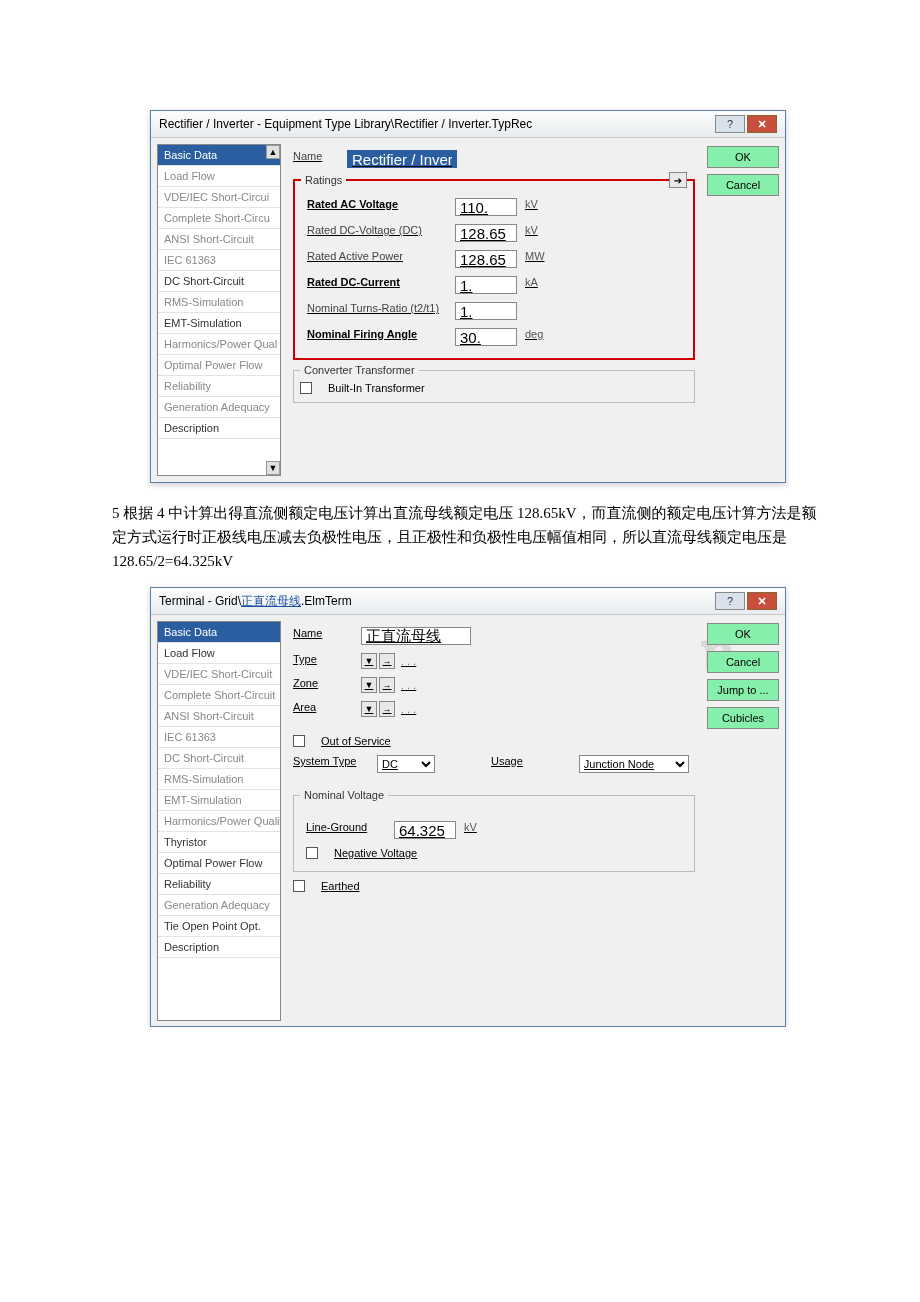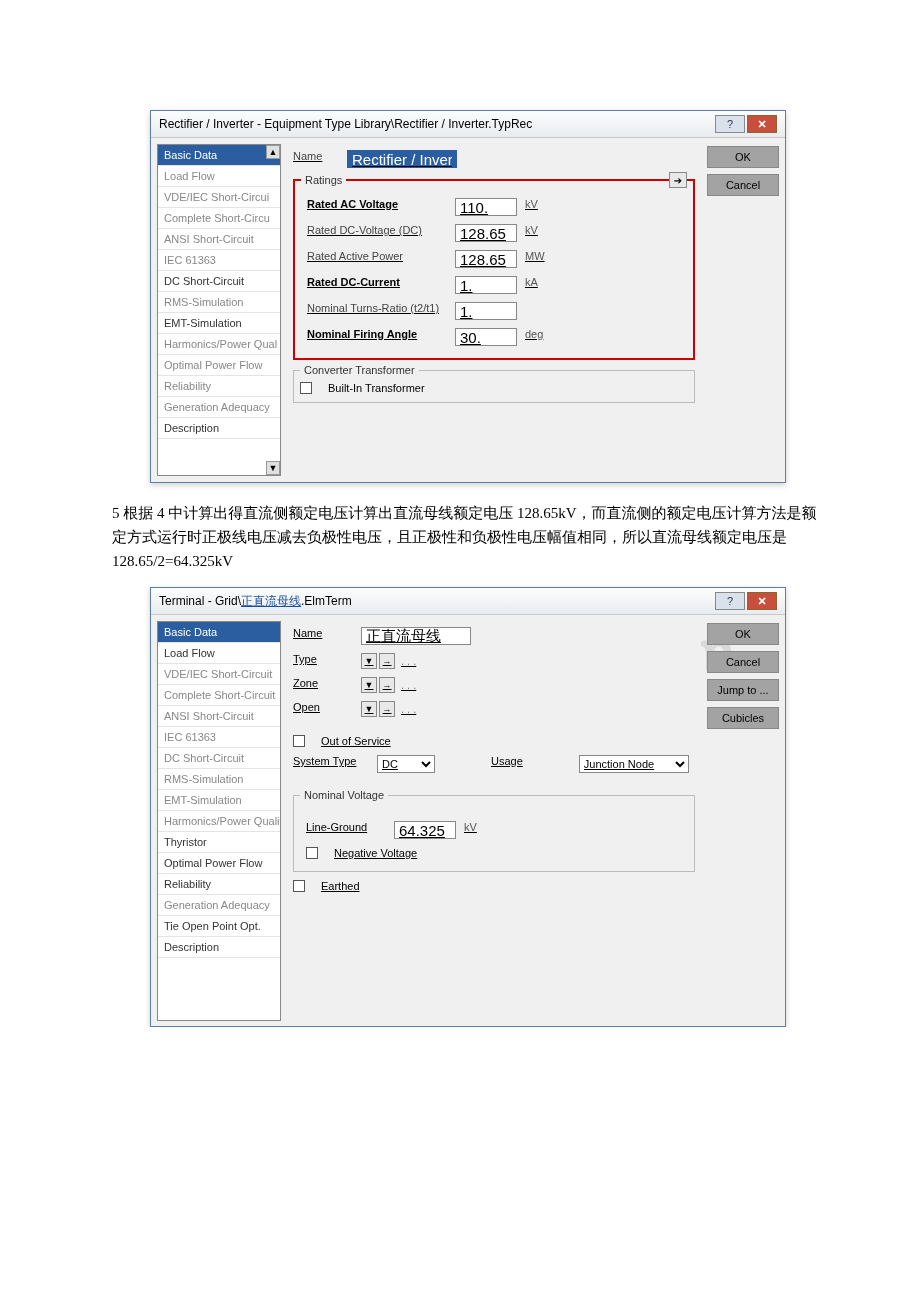--- a/index.html
+++ b/index.html
@@ -69,21 +69,21 @@
     border: 1px solid #bbb; margin: 4px 6px; padding: 6px; font-size: 11px;
   }
   fieldset legend { color: #333; padding: 0 4px; }
   .redbox { border: 2px solid #c00 !important; }
   .arrowbtn {
     width: 18px; height: 16px; border: 1px solid #888; background: #e8e8e8;
     display: inline-flex; align-items:center; justify-content:center; font-size:10px;
   }
   .rightbtns { width: 72px; display: flex; flex-direction: column; gap: 6px; padding-top: 2px; }
   .btn {
-    height: 22px; border: 1px solid #888; background: #a3a3a3;
+    height: 22px; border: 1px solid #888; background: #86efac;
     font-size: 11px; display:flex; align-items:center; justify-content:center;
     cursor:pointer;
   }
   .doctext {
     margin: 18px 90px 0 112px;
     font-size: 15px;
     line-height: 1.6;
     font-family: "SimSun", serif;
     color: #000;
   }
@@ -243,21 +243,21 @@
         </div>
         <div class="row">
           <span style="width:60px;">Zone</span>
           <div class="triplet">
             <div class="mini">▼</div>
               <div class="mini">→</div>
               <span style="margin-left:4px;color:#777;">. . .</span>
           </div>
         </div>
         <div class="row">
-          <span style="width:60px;">Open</span>
+          <span style="width:60px;">Area</span>
           <div class="triplet">
             <div class="mini">▼</div>
               <div class="mini">→</div>
               <span style="margin-left:4px;color:#777;">. . .</span>
           </div>
         </div>
         <div class="row" style="margin-top:14px;">
           <div class="ck">
               <span class="box"></span>
               <span>Out of Service</span>

